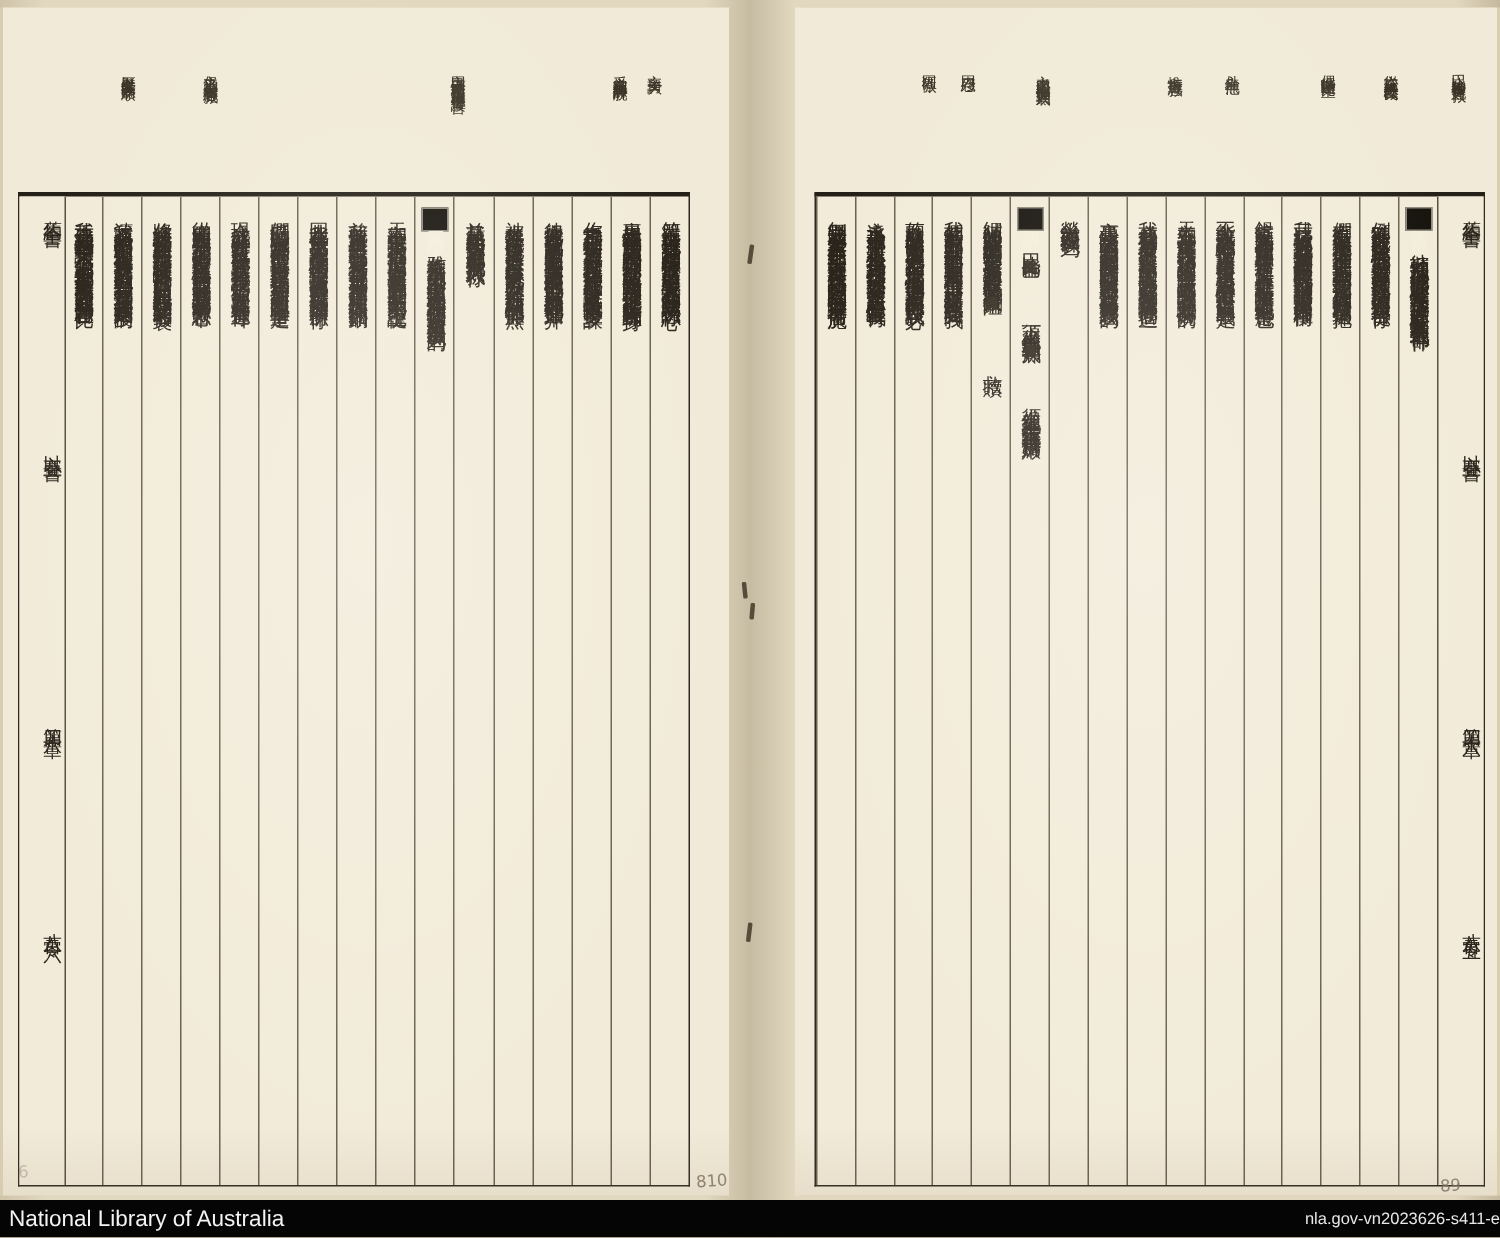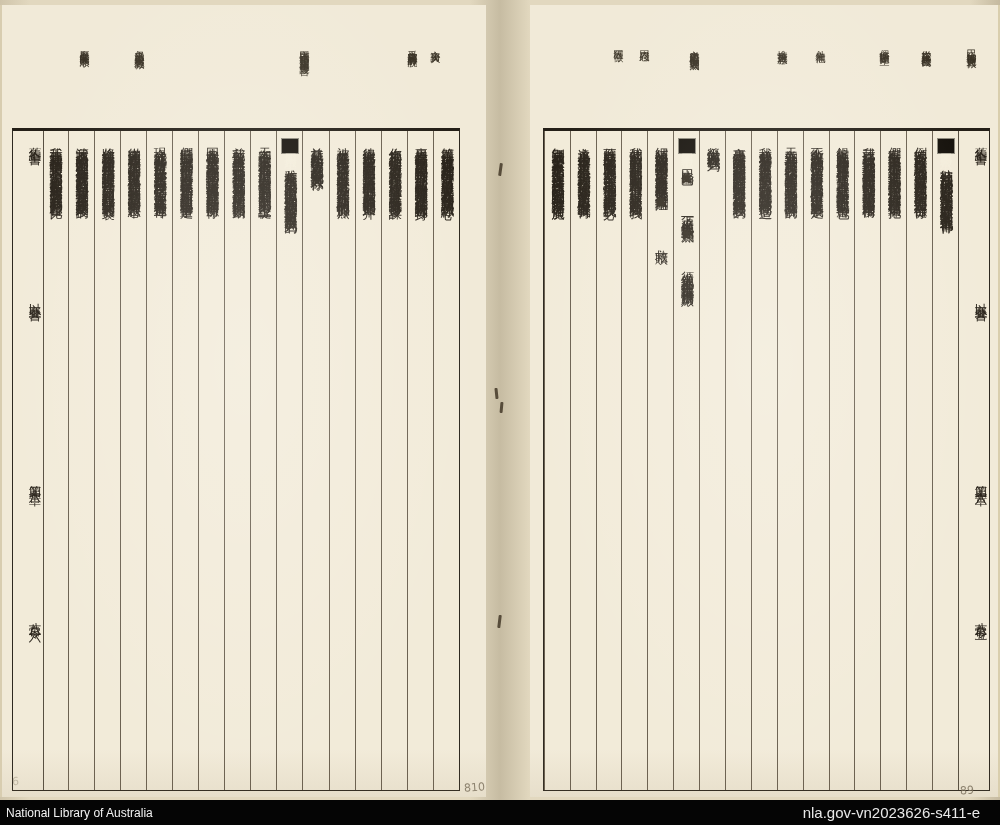--- a/index.html
+++ b/index.html
@@ -35,22 +35,22 @@
        font-size:12.5px;letter-spacing:2px;color:#2b251c;text-align:center;}
   .annotations{position:absolute;top:37px;left:0;right:0;height:66px;pointer-events:none;}
   .annotation{position:absolute;top:0;height:58px;writing-mode:vertical-rl;
        font-size:10px;letter-spacing:1px;line-height:12.5px;color:#3a3326;}
   .stitch{position:absolute;background:#574c3a;border-radius:1px;}
   .pencil{position:absolute;color:rgba(125,114,94,.85);font-size:11px;
        font-family:"DejaVu Sans","Liberation Sans",sans-serif;transform:rotate(-4deg);}
   .bottom-bar{position:absolute;left:0;top:800px;width:1000px;height:25px;background:#050505;
        color:#f3f3f3;display:flex;align-items:center;justify-content:space-between;
        font-family:"Liberation Sans","DejaVu Sans",sans-serif;}
-  .bar-left{font-size:12px;padding-left:6px;}
-  .bar-right{font-size:15px;padding-right:20px;color:#e8e8e8;}
+  .bar-left{font-size:15px;padding-left:6px;}
+  .bar-right{font-size:11px;padding-right:0;color:#e8e8e8;}
 </style>
 </head>
 <body>
 
 <div class="canvas">
 
   <div class="page leftp">
     <div class="annotations" id="ann-left">
         <div class="annotation" style="right: 45px;">妄自誇大</div>
         <div class="annotation" style="right: 68px;">受主懲罰無計解脫</div>

